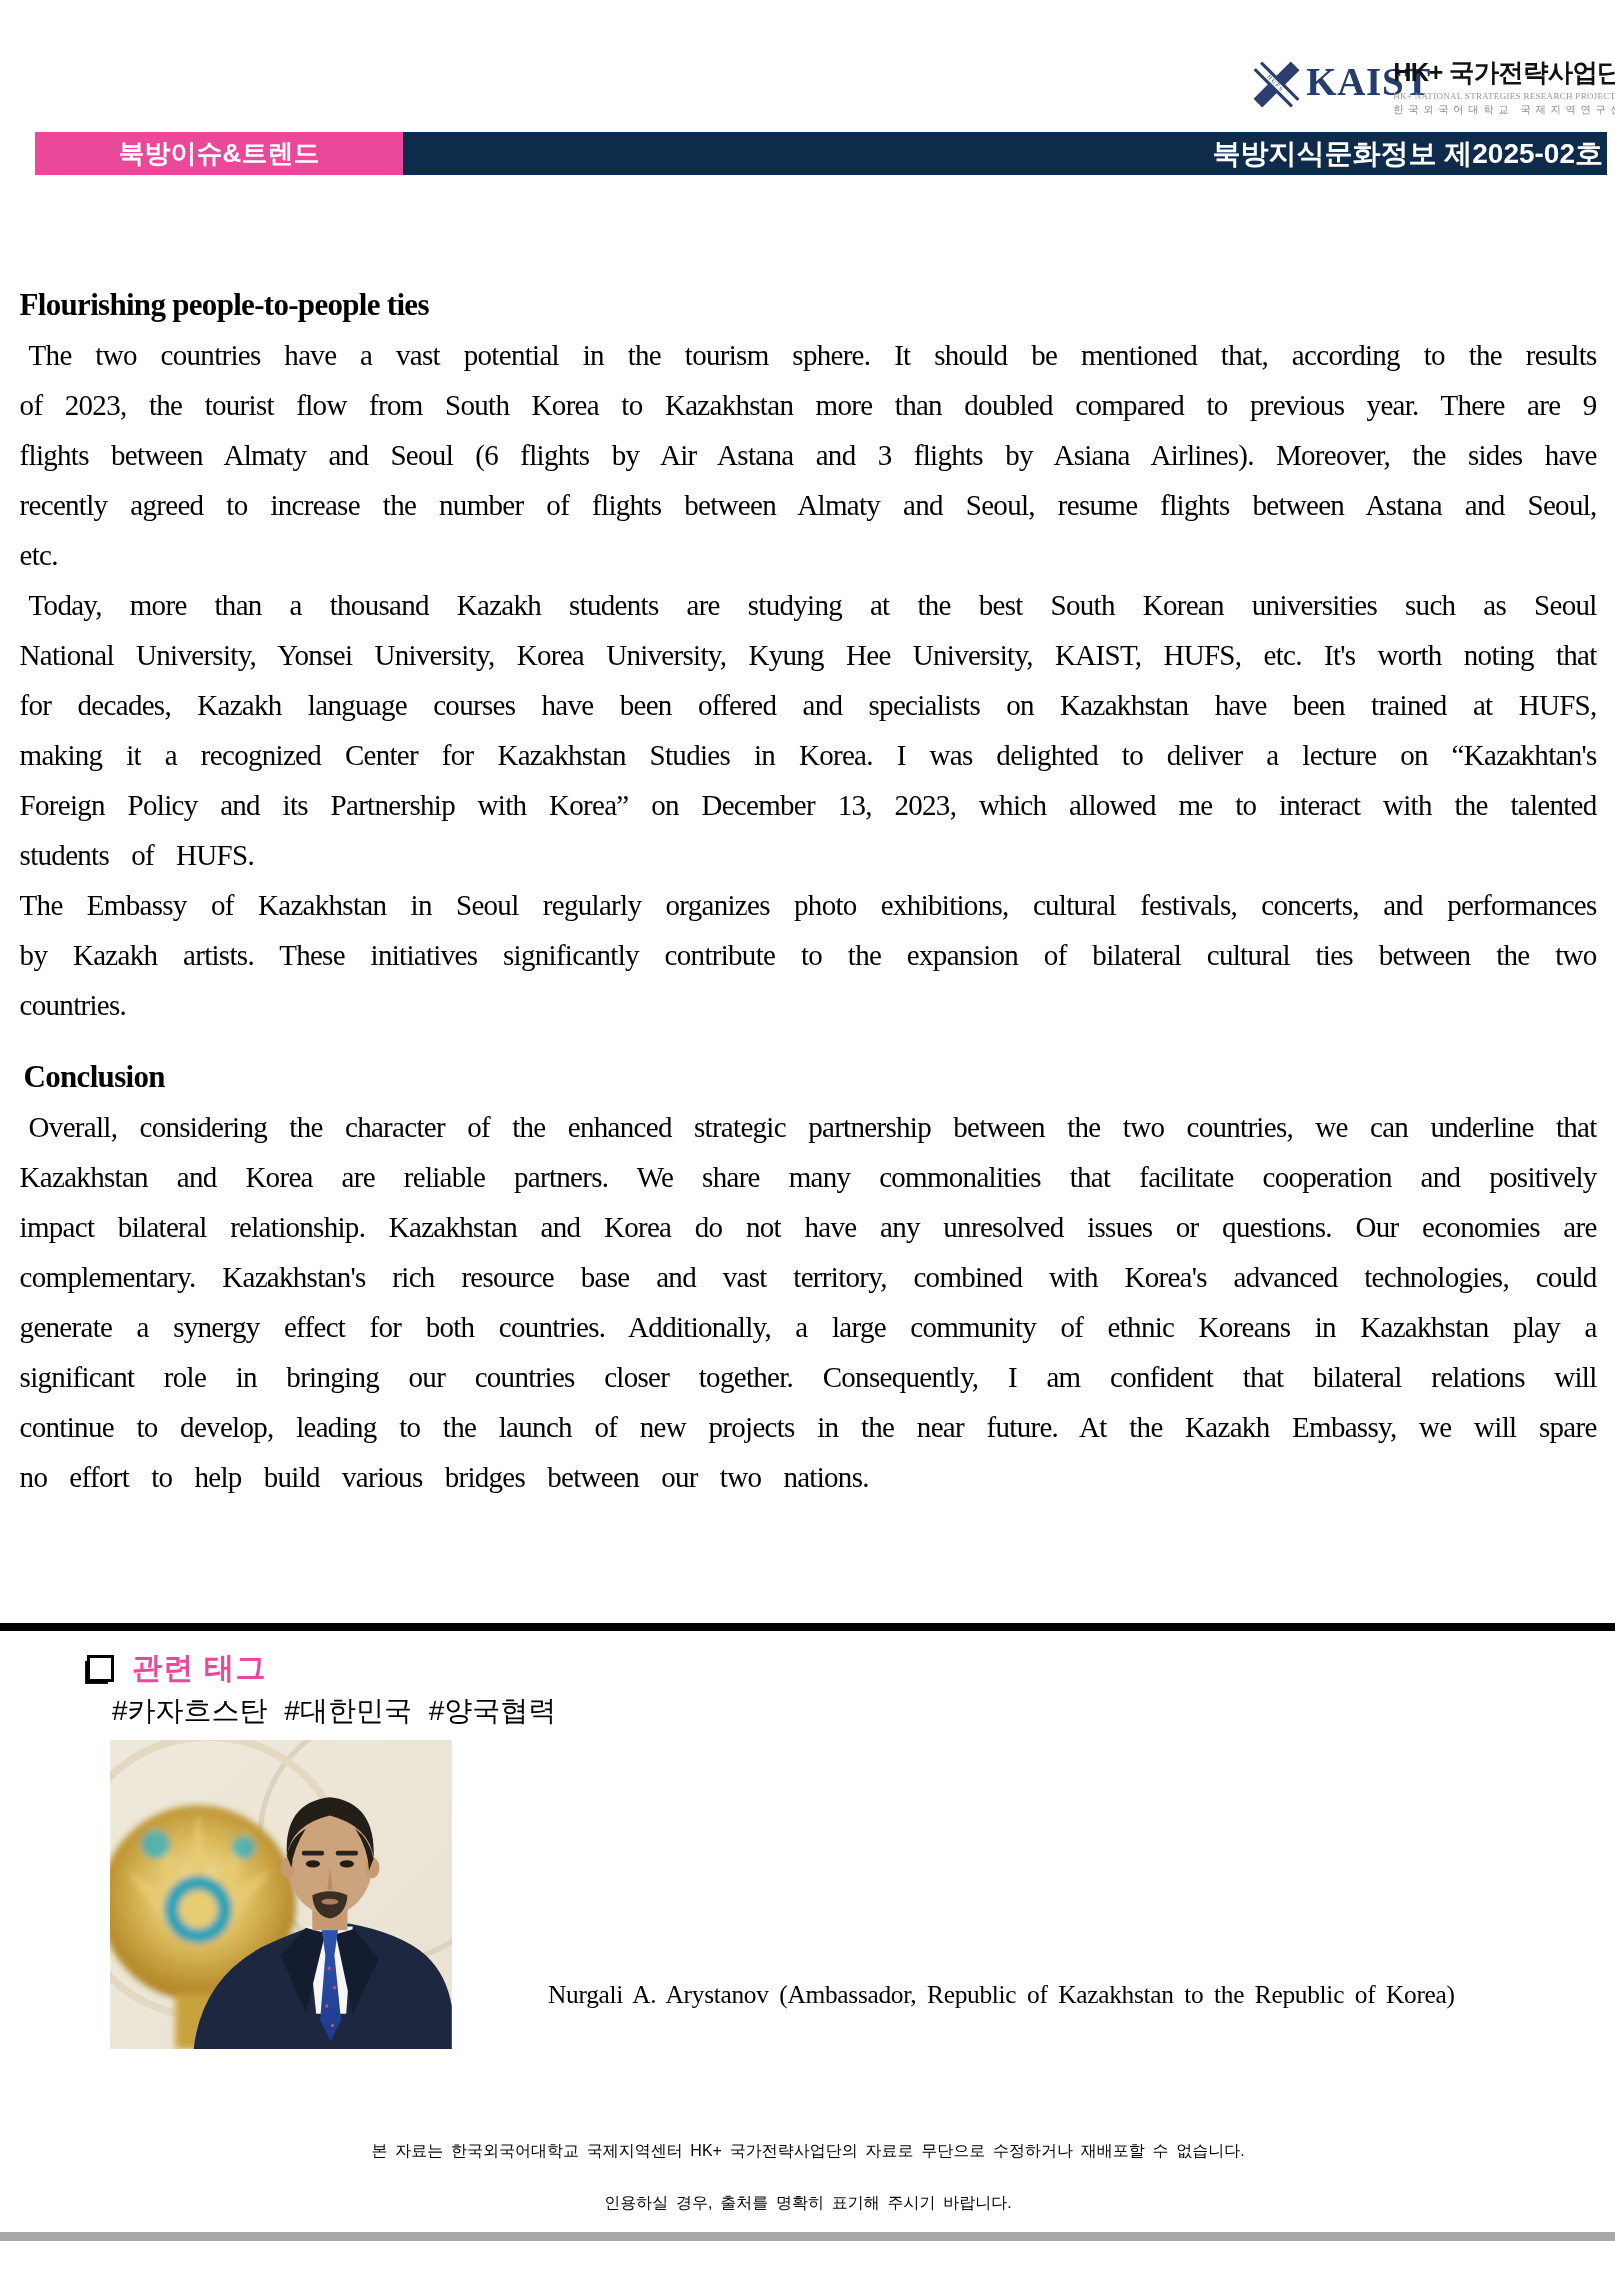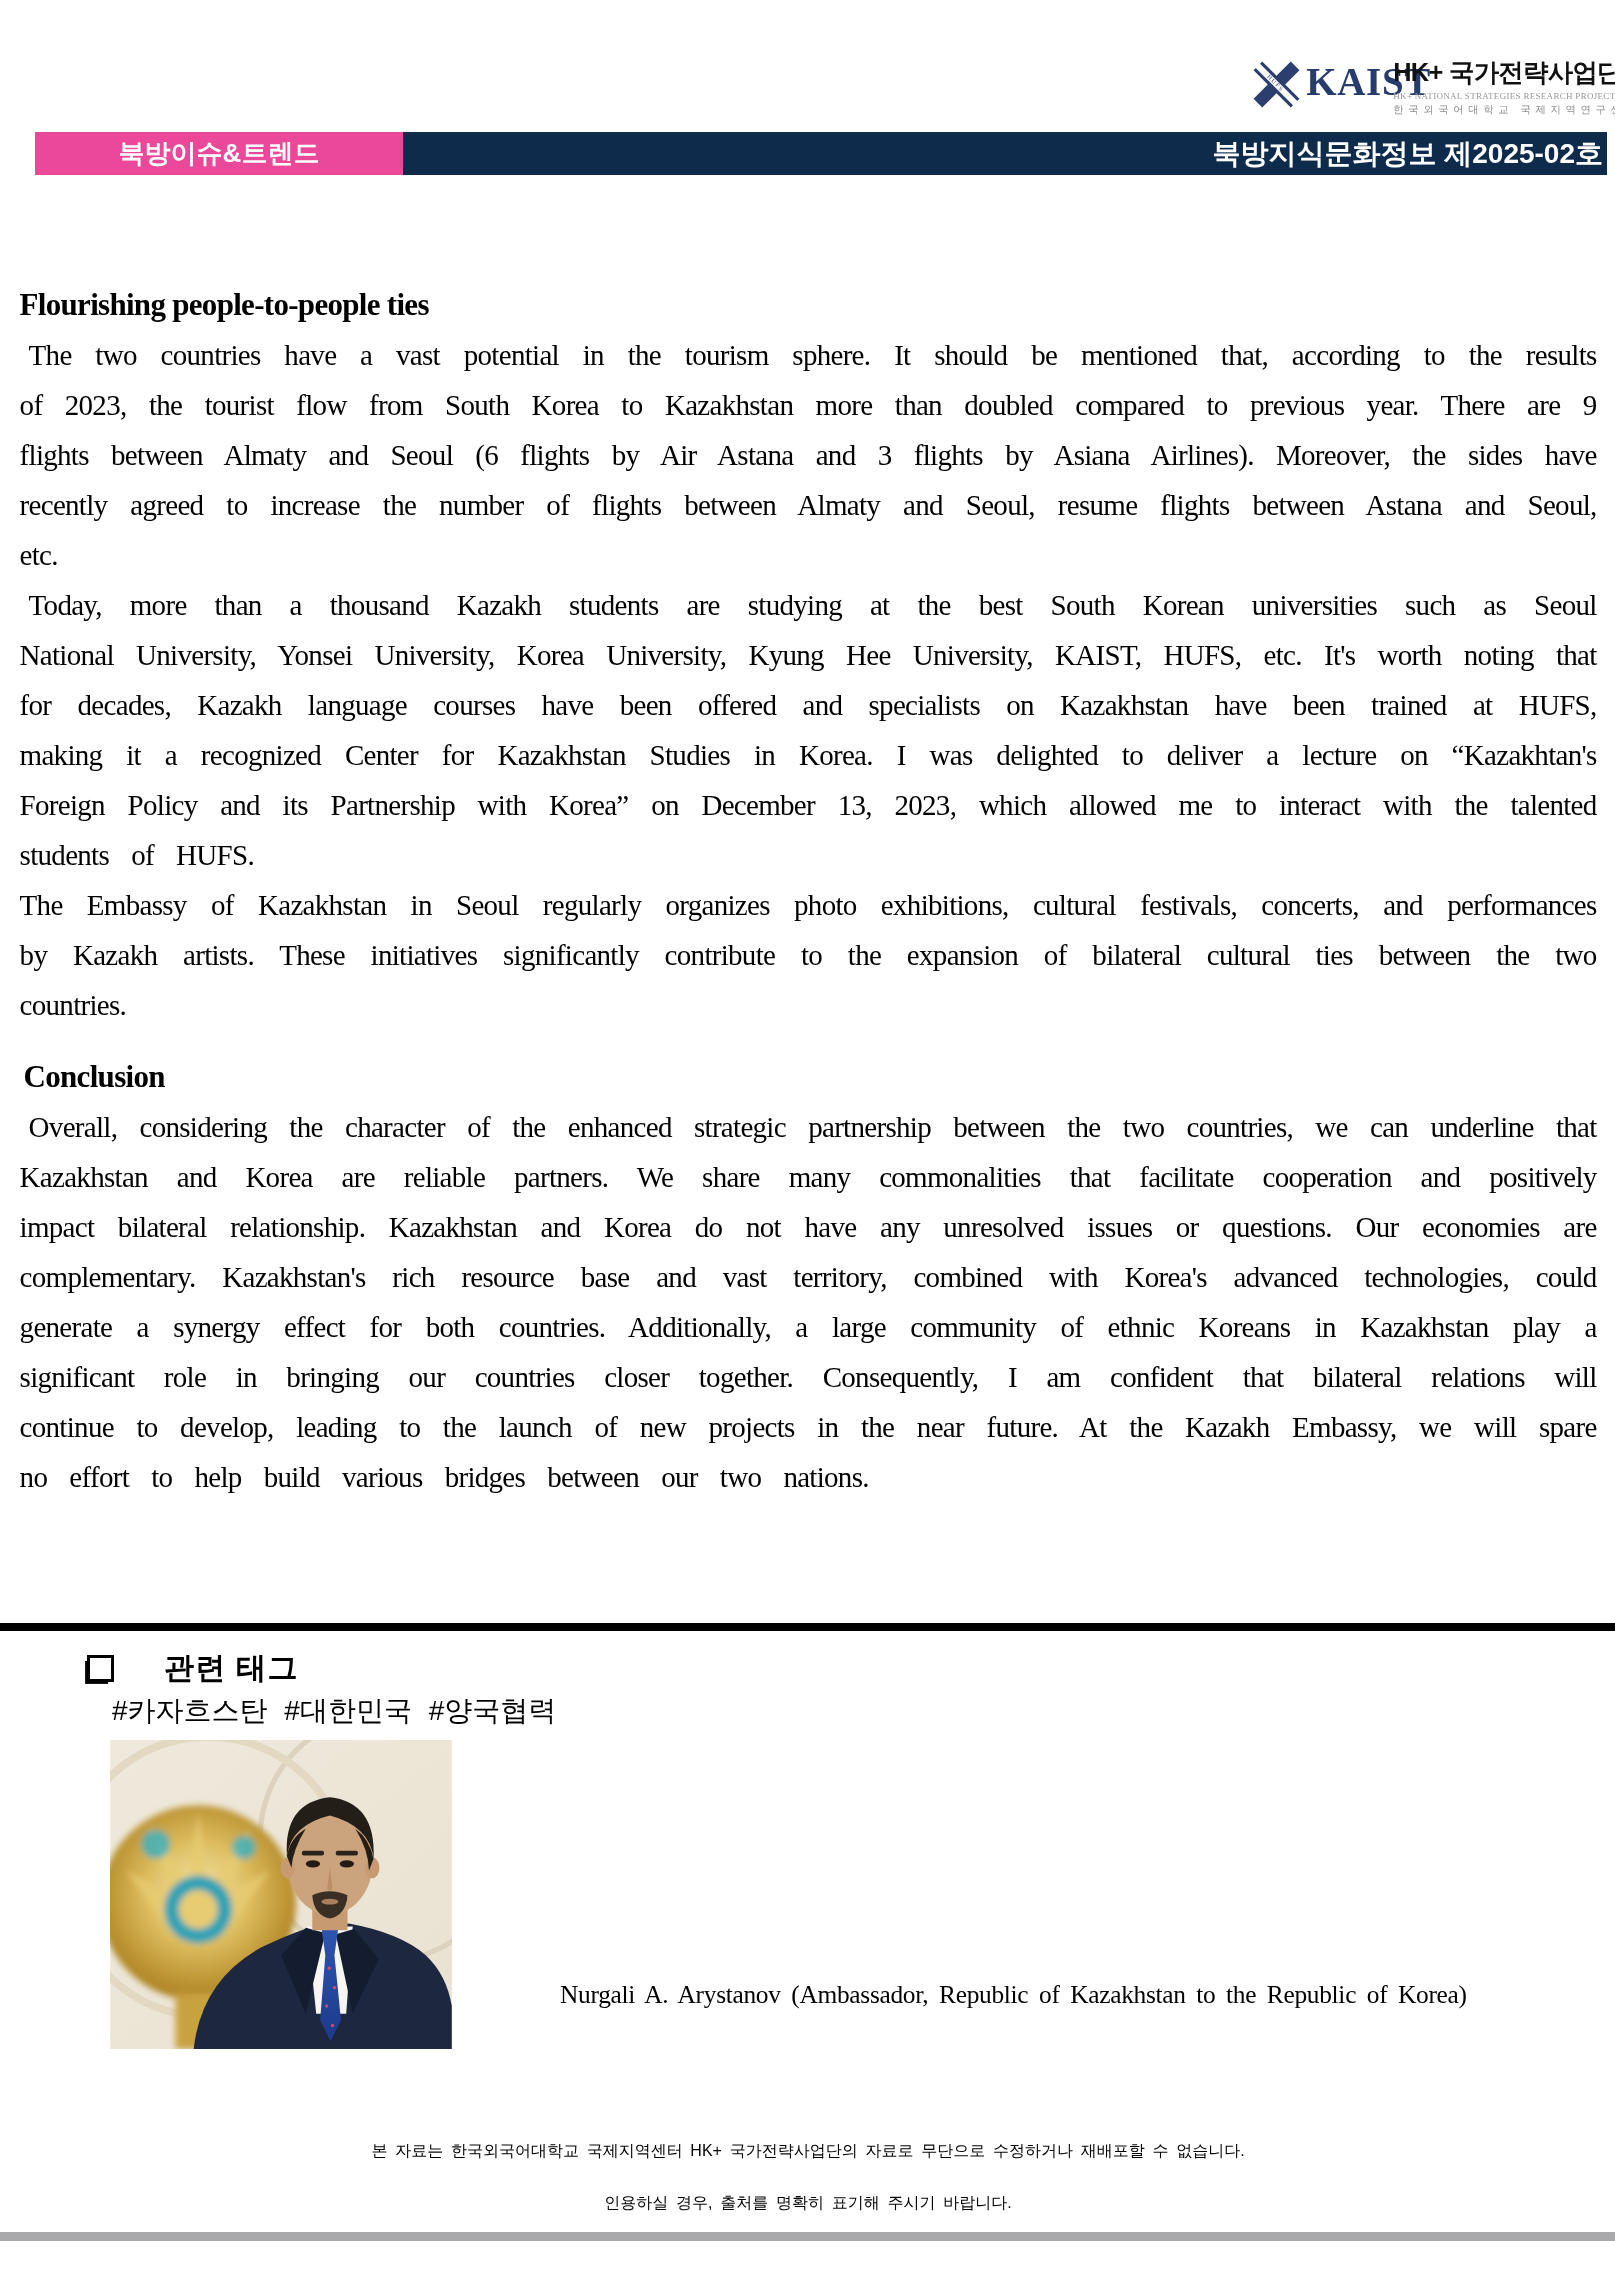--- a/index.html
+++ b/index.html
@@ -66,32 +66,32 @@
   .rule-black{position:absolute;left:0;top:1623px;width:1616px;height:7.8px;background:#000;}
   .rule-gray{position:absolute;left:0;top:2232px;width:1616px;height:8.5px;background:#a9a9ab;}
   
   .tags-row{position:absolute;left:87px;top:1648px;display:flex;align-items:center;gap:18px;}
   .bullet-square{
     width:21px;height:21px;border:3.3px solid #000;background:#fff;
     box-shadow:-3.9px 3.9px 0 -2px #000;
   }
   .tags-label{
     font-family:"Liberation Sans", sans-serif;font-weight:bold;
-    font-size:30px;color:#000000;letter-spacing:1.3px;white-space:nowrap;margin-left:32px;
+    font-size:30px;color:#ec4899;letter-spacing:1.3px;white-space:nowrap;
   }
   .hashtags{
     position:absolute;left:112px;top:1692px;
     font-family:"Liberation Sans", sans-serif;font-size:28px;color:#000;
     word-spacing:9px;white-space:nowrap;
   }
   
   .photo{position:absolute;left:110px;top:1740px;width:342px;height:309px;overflow:hidden;}
   .photo svg{display:block;}
   .photo-caption{
-    position:absolute;left:560px;top:1980px;
+    position:absolute;left:548px;top:1980px;
     font-family:"Liberation Serif", serif;font-size:25.4px;color:#000;
     word-spacing:4.6px;letter-spacing:-0.3px;white-space:nowrap;
   }
   
   .footer-line{
     position:absolute;left:0;width:1616px;text-align:center;
     font-family:"Liberation Sans", sans-serif;font-size:16px;color:#000;
     word-spacing:3.3px;
   }
   .footer-1{top:2141px;}

